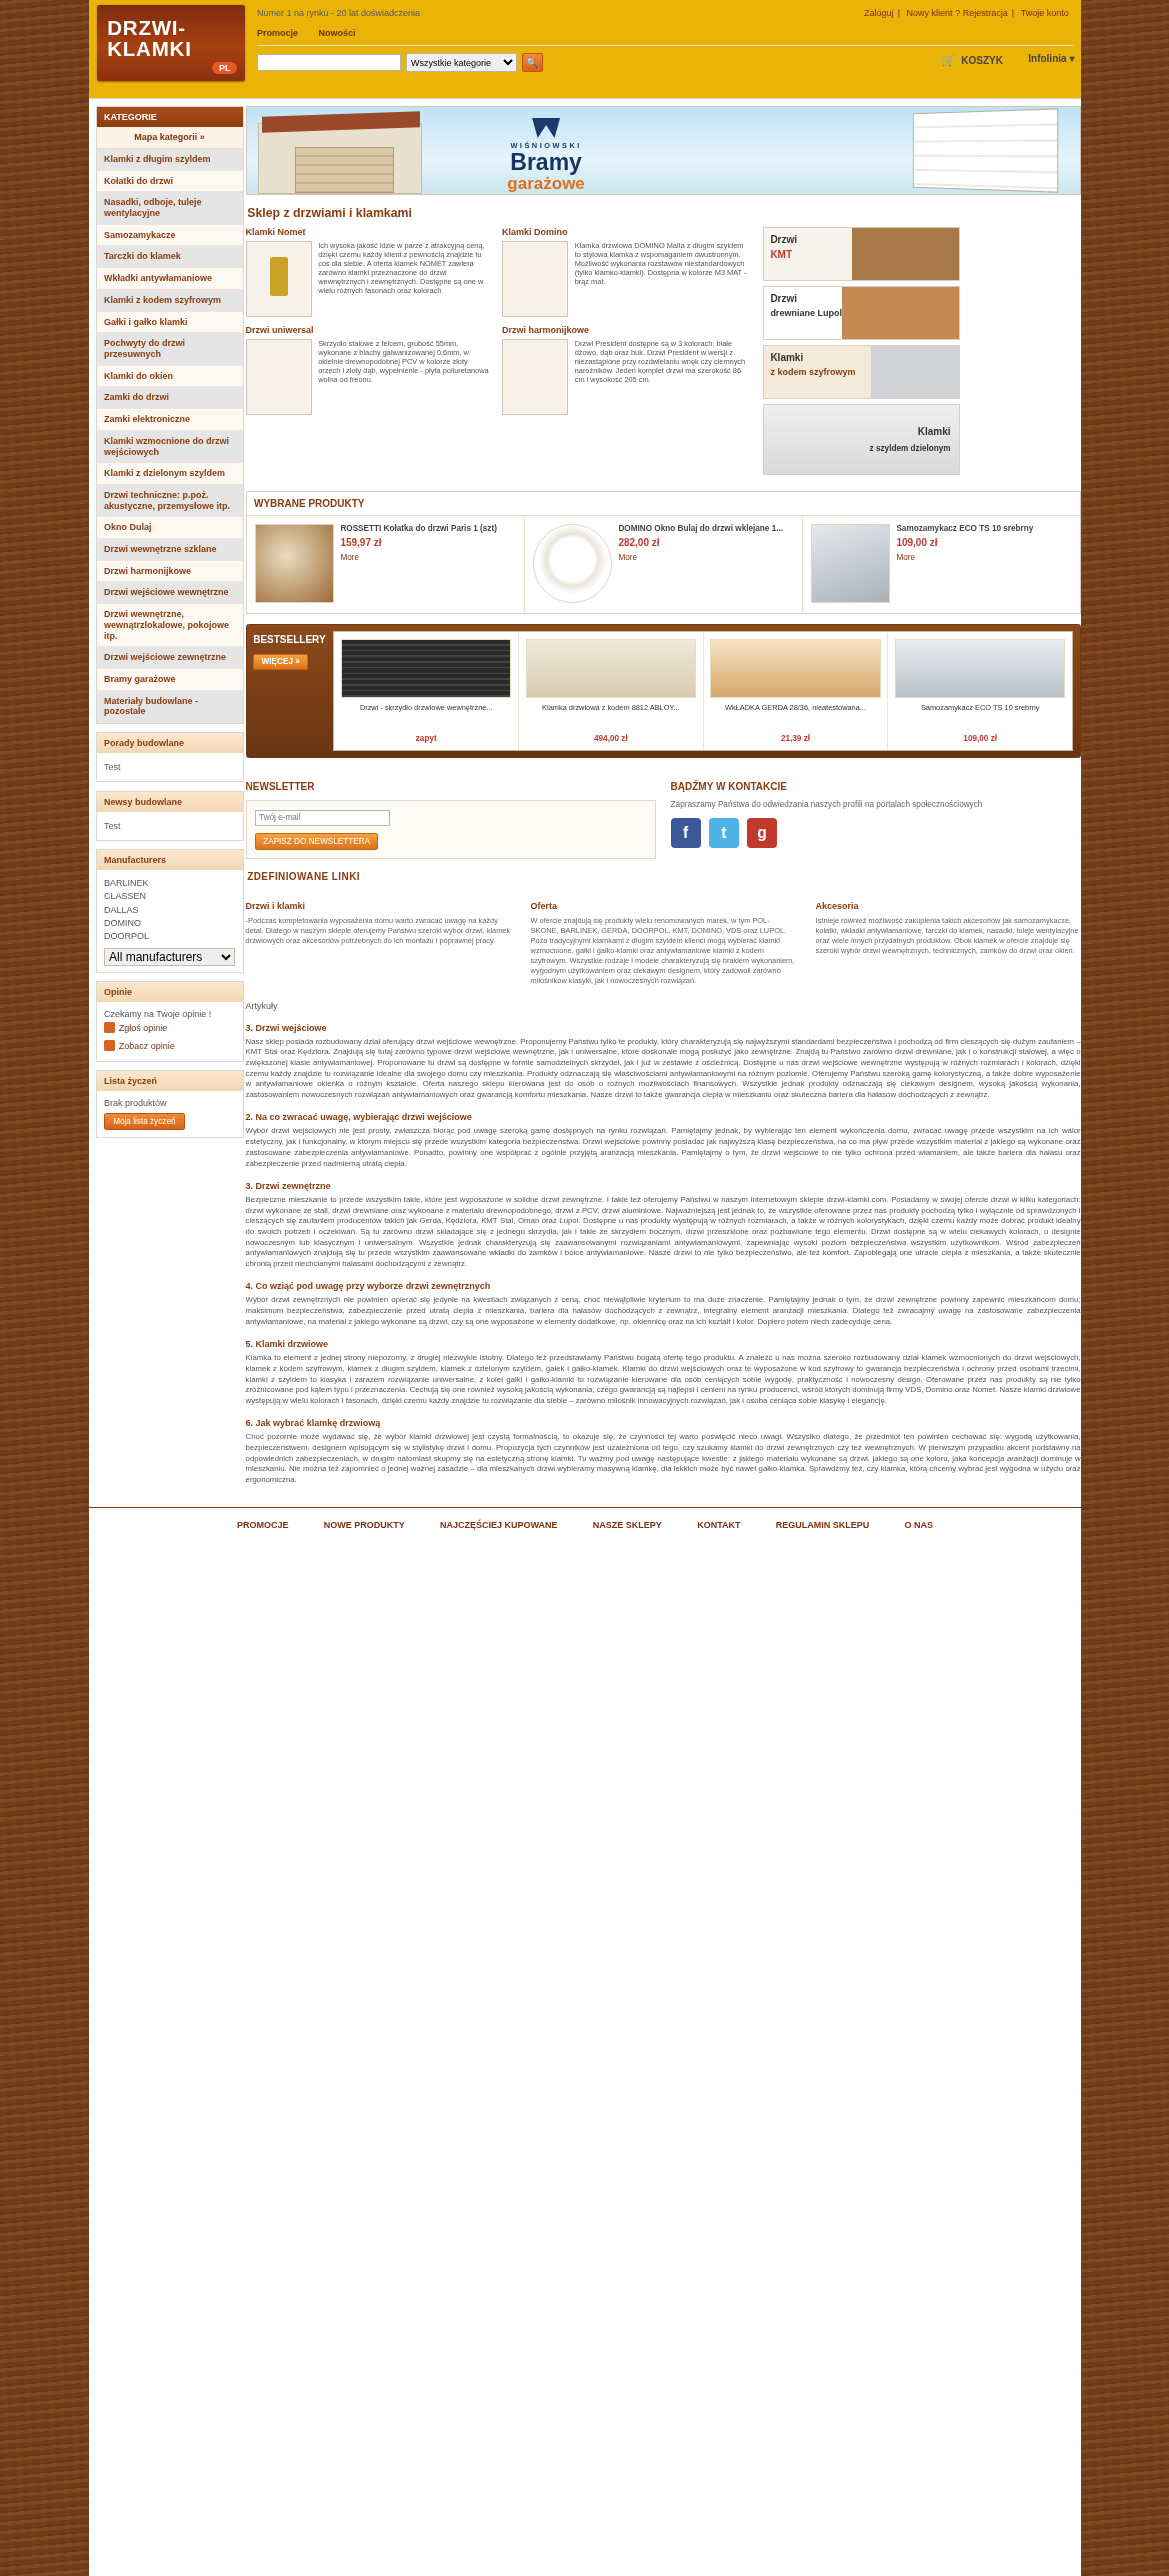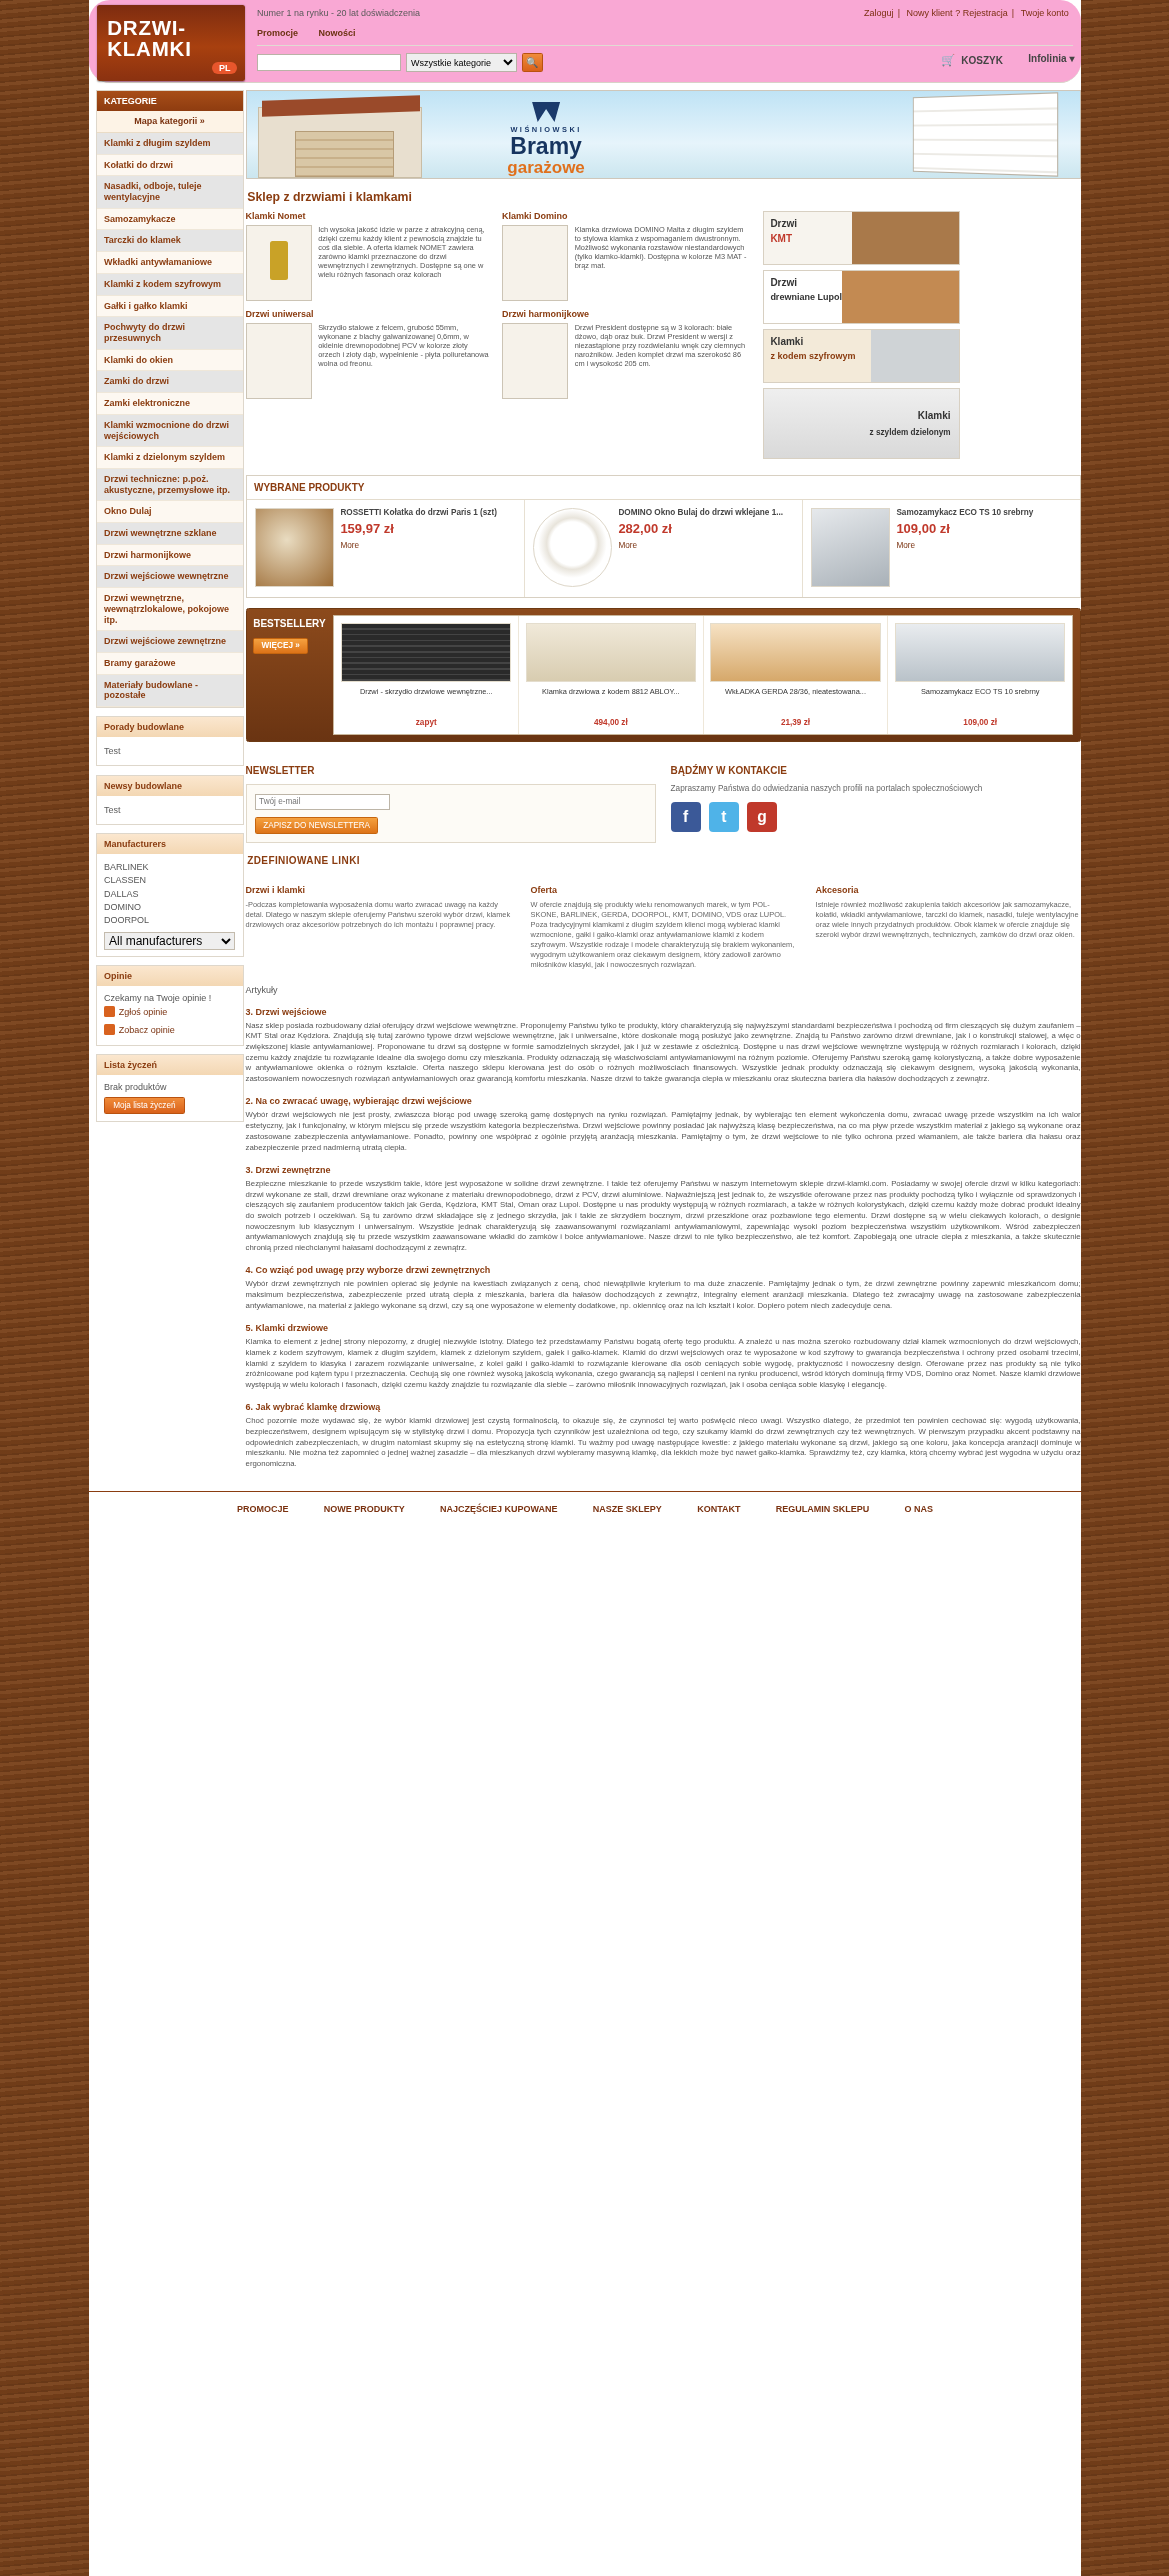--- a/index.html
+++ b/index.html
@@ -27,23 +27,22 @@
     content:""; position:absolute; inset:0;
     background:
       repeating-linear-gradient(175deg, rgba(0,0,0,0.13) 0 1.6px, rgba(255,235,200,0.05) 1.6px 5px, rgba(0,0,0,0.06) 5px 9px);
   }
   .page {
     position:absolute; left:89px; top:0; width:992px; min-height:2576px;
     background:#ffffff;
   }
   
   .header {
-    position:relative; height:83px; background:#f9a8d4;
+    position:relative; height:99px; background:#eab308;
     border-bottom:0.8px solid #d8d2c8;
-    border-radius:21px;
   }
   .logo {
     position:absolute; left:8.2px; top:5px; width:148px; height:76px;
     background:linear-gradient(180deg,#7d2c10,#a8400f 55%, #8a3110);
     border-radius:2.5px;
     box-shadow:0 0.8px 1.6px rgba(0,0,0,.4);
   }
   .logo .l1, .logo .l2 {
     color:#fff; font-weight:bold; letter-spacing:0.8px;
     font-size:20.5px; line-height:21.4px; padding-left:10px;
@@ -199,21 +198,21 @@
   .prod-cell {
     flex:1; padding:8.2px; border-right:0.8px solid #e7e0d2; display:flex; gap:6.6px;
     min-height:97px;
   }
   .prod-cell:last-child { border-right:none; }
   .prod-img { width:79px; height:79px; border:0.8px solid #ddd6c8; background:#fbfaf7; flex:0 0 79px; }
   .pi-1 { background:radial-gradient(circle at 40% 40%,#e9dcc1,#9c6b34); }
   .pi-2 { background:radial-gradient(circle at 50% 45%,#ffffff 38%,#e8e4db 45%,#ffffff 60%); border-radius:50%; }
   .pi-3 { background:linear-gradient(160deg,#e6e9ec,#a9b1b8); }
   .prod-info h5 { margin:0 0 3.3px 0; font-size:8.2px; color:#444; line-height:10px; }
-  .price { color:#c0392b; font-weight:bold; font-size:13px; }
+  .price { color:#c0392b; font-weight:bold; font-size:10px; }
   .more { display:block; margin-top:5px; font-size:8.2px; color:#7a3210; }
   
   .best {
     margin-top:10px; border:0.8px solid #6d3a14; border-radius:2.5px;
     background:linear-gradient(180deg,#8c4a1c,#6a3412);
     padding:6.6px; display:flex; gap:8.2px; align-items:stretch;
   }
   .best-title { width:72px; color:#fff; font-size:10px; font-weight:bold; padding-top:3.3px; }
   .best-more {
     display:inline-block; margin-top:8.2px; background:linear-gradient(180deg,#f5a13f,#dd7318);

